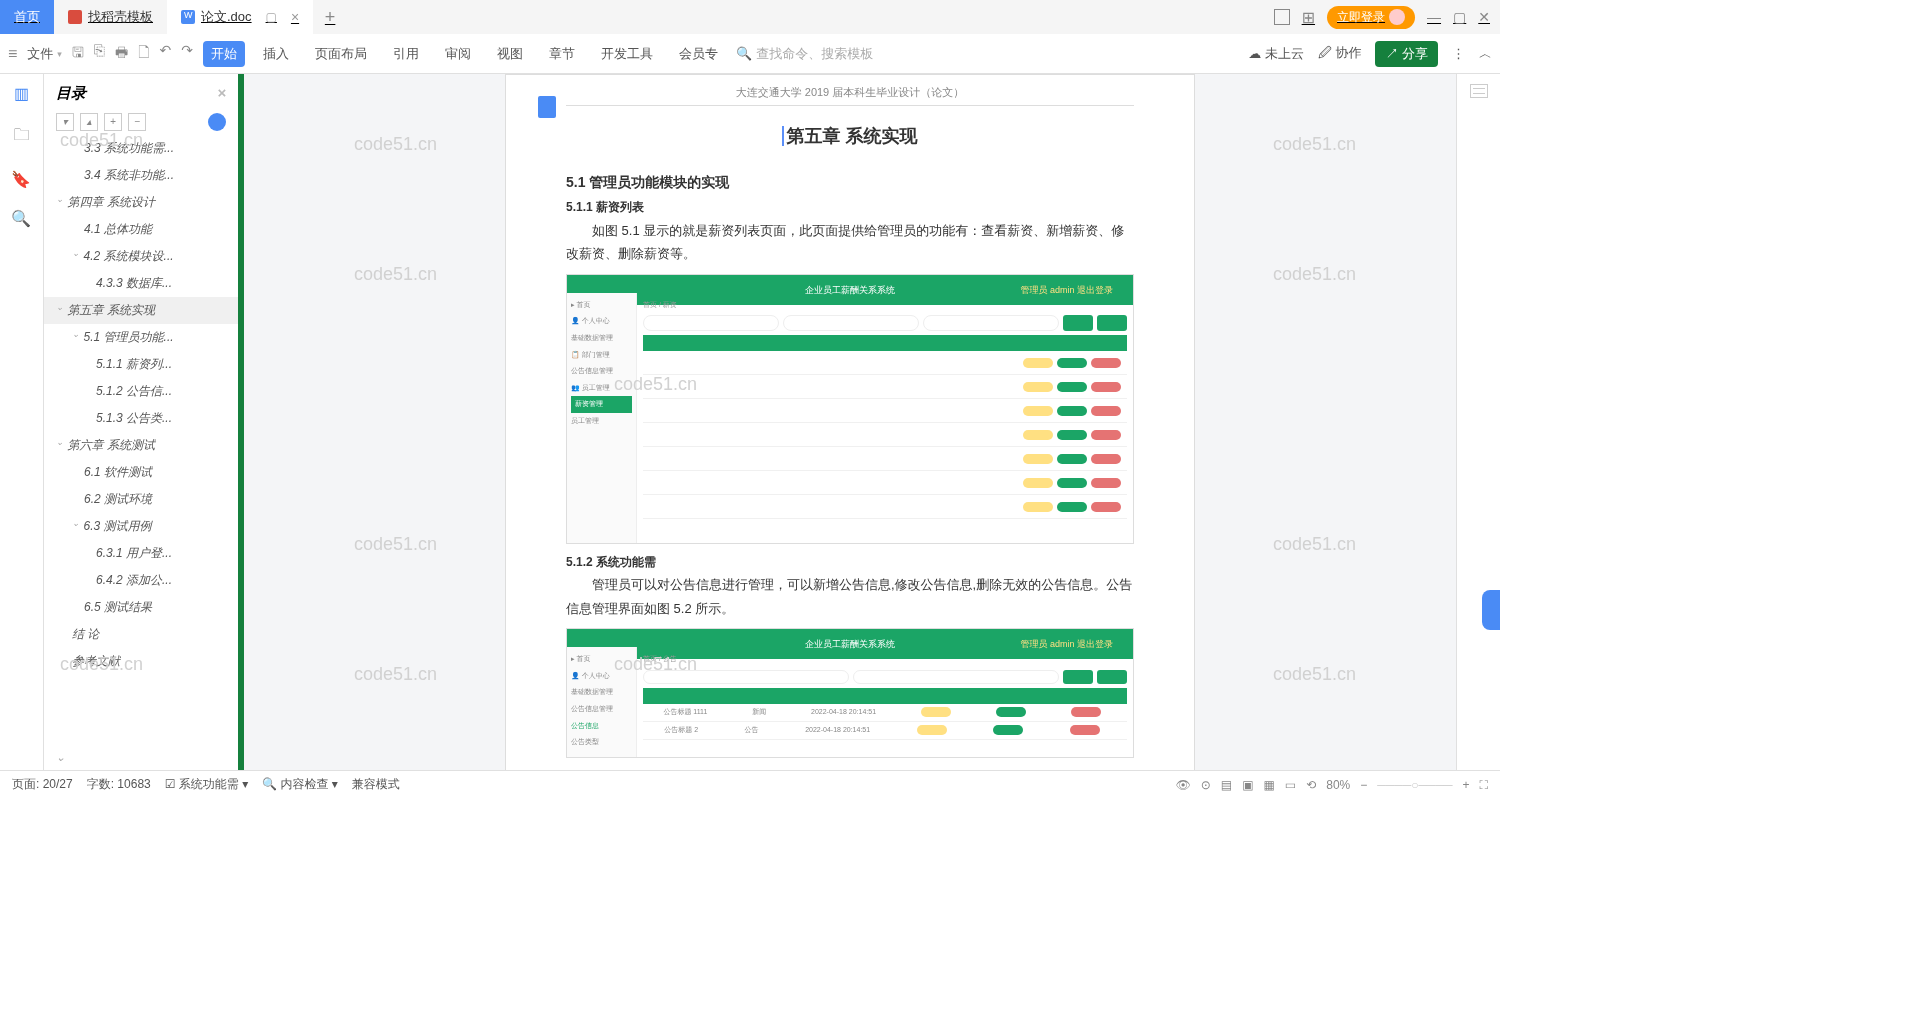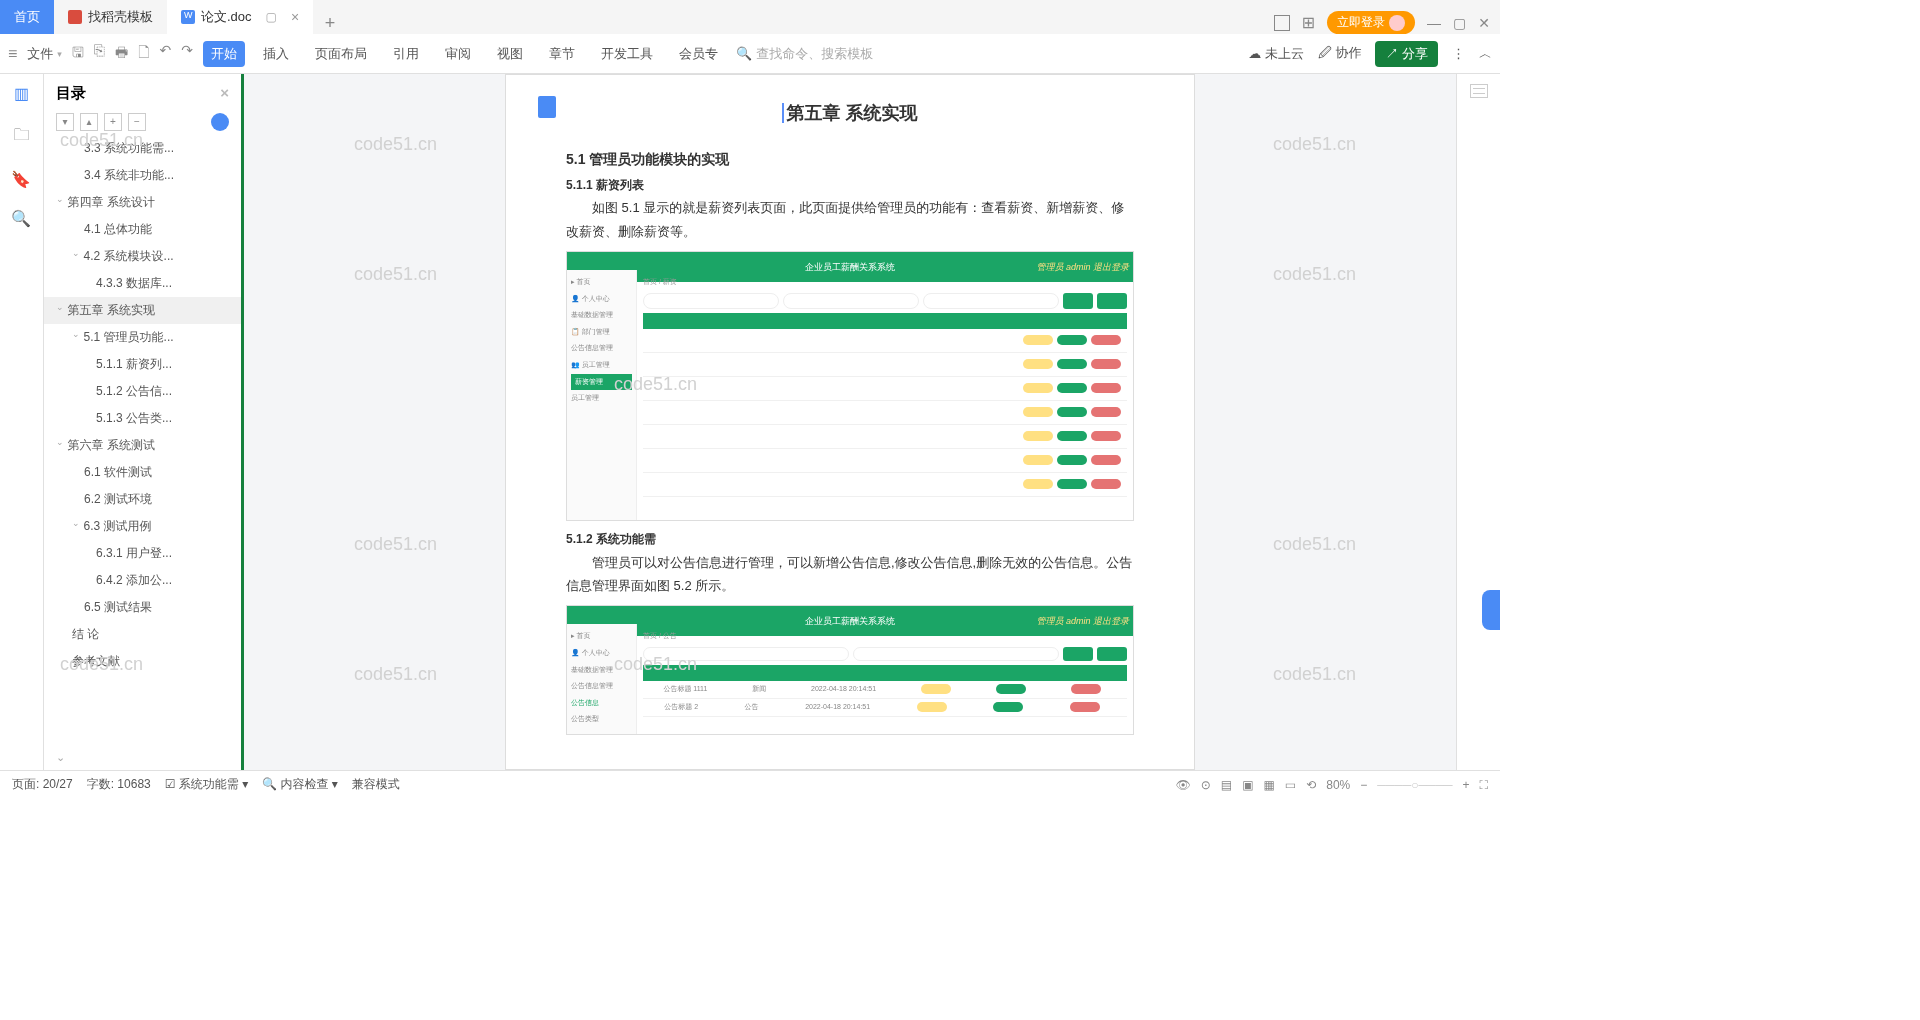--- a/index.html
+++ b/index.html
@@ -1,19 +1,19 @@
 <!DOCTYPE html>
 <html><head>
 <meta charset="utf-8">
 <style>
 * { margin: 0; padding: 0; box-sizing: border-box; font-family: "Microsoft YaHei", sans-serif; }
 body { background: #fff; overflow: hidden; width: 1500px; height: 798px; position: relative; }
 
 
-.tabbar { height: 34px; background: #f5f5f5; display: flex; align-items: flex-end; }
+.tabbar { height: 34px; background: #f5f5f5; display: flex; align-items: center; text-decoration: underline; }
 .tab { height: 34px; display: flex; align-items: center; padding: 0 14px; font-size: 13px; color: #333; gap: 6px; }
 .tab.home { background: #4a8bf5; color: #fff; }
 .tab.active { background: #fff; }
 .tab-icon { width: 14px; height: 14px; display: inline-block; }
 .tab-icon.red { background: #d94c3e; border-radius: 2px; }
 .tab-icon.blue { background: #4a8bf5; border-radius: 2px; position: relative; }
 .tab-icon.blue::after { content: "W"; color: #fff; font-size: 9px; position: absolute; top: 0; left: 3px; }
 .tab-close { color: #999; font-size: 14px; margin-left: 8px; }
 .tab-screen { color: #aaa; font-size: 12px; margin-left: 8px; }
 .tab-plus { width: 34px; text-align: center; color: #888; font-size: 18px; }
@@ -30,21 +30,21 @@
 .rtab { font-size: 13px; color: #555; padding: 4px 8px; }
 .rtab.active { background: #4a8bf5; color: #fff; border-radius: 4px; }
 .searchbox { display: flex; align-items: center; gap: 4px; color: #aaa; font-size: 13px; }
 .ribbon-right { margin-left: auto; display: flex; align-items: center; gap: 14px; color: #555; font-size: 13px; }
 .share-btn { background: #15803d; color: #fff; border-radius: 4px; padding: 4px 10px; }
 
 
 .main { display: flex; height: calc(100% - 34px - 40px - 28px); }
 .sidebar-mini { width: 44px; border-right: 1px solid #e0e0e0; display: flex; flex-direction: column; align-items: center; padding-top: 10px; gap: 20px; color: #888; font-size: 16px; }
 .sidebar-mini .item.active { color: #4a8bf5; }
-.outline { width: 200px; border-right: 3px solid #15803d; display: flex; flex-direction: column; }
+.outline { width: 200px; border-right: 6px solid #15803d; display: flex; flex-direction: column; font-style: italic; }
 .outline-hdr { padding: 10px 12px 6px; font-weight: bold; font-size: 15px; display: flex; justify-content: space-between; }
 .outline-tools { padding: 4px 12px; display: flex; gap: 6px; }
 .tool-sq { width: 18px; height: 18px; border: 1px solid #ccc; font-size: 10px; text-align: center; line-height: 16px; color: #888; }
 .tool-circle { width: 18px; height: 18px; background: #4a8bf5; border-radius: 50%; margin-left: auto; }
 .outline-list { flex: 1; overflow: hidden; font-size: 12px; color: #555; }
 .oi { padding: 5px 12px 5px; display: flex; gap: 4px; white-space: nowrap; overflow: hidden; }
 .oi.l1 { padding-left: 28px; }
 .oi.l2 { padding-left: 40px; }
 .oi.l3 { padding-left: 52px; }
 .oi.active { background: #f0f0f0; }
@@ -55,21 +55,21 @@
 .page-header { text-align: center; font-size: 11px; color: #888; border-bottom: 1px solid #ddd; padding-bottom: 2px; }
 .ch-title { text-align: center; font-size: 18px; font-weight: bold; margin: 14px 0 18px; }
 .cursor-line { border-left: 2px solid #5b8ff9; padding-left: 2px; }
 .h2 { font-size: 14px; font-weight: bold; margin-top: 6px; }
 .h3 { font-size: 12px; font-weight: bold; margin-top: 2px; }
 .p-body { text-indent: 2em; }
 .figure { margin: 8px 0; }
 .fig-img { width: 100%; height: 270px; background: #fff; border: 1px solid #ddd; position: relative; overflow: hidden; }
 .fig-img.sm { height: 130px; }
 .fig-bar { background: #1ba566; height: 30px; color: #fff; font-size: 9px; display: flex; align-items: center; padding: 12px 8px; justify-content: center; position: relative; }
-.fig-bar .r { position: absolute; right: 4px; color: #ffe082; font-style: italic; }
+.fig-bar .r { position: absolute; right: 20px; color: #ffe082; }
 .fig-sidebar { position: absolute; left: 0; top: 18px; width: 70px; bottom: 0; border-right: 1px solid #eee; background: #fafafa; font-size: 7px; color: #888; padding: 4px; }
 .fig-sidebar div { padding: 2px 0; }
 .fig-main { position: absolute; left: 70px; right: 0; top: 18px; bottom: 0; padding: 6px; }
 .fig-table-hdr { background: #1ba566; height: 16px; }
 .fig-row { height: 24px; border-bottom: 1px solid #f0f0f0; display: flex; align-items: center; justify-content: flex-end; gap: 4px; padding-right: 6px; }
 .pill { width: 30px; height: 10px; border-radius: 5px; }
 .pill.y { background: #ffe082; } .pill.g { background: #1ba566; } .pill.r { background: #e57373; }
 .fig-caption { text-align: center; font-size: 12px; margin-top: 4px; }
 
 .right-pane { width: 44px; border-left: 1px solid #e0e0e0; padding-top: 10px; display: flex; flex-direction: column; align-items: center; gap: 18px; color: #888; }
@@ -190,20 +190,21 @@
         <div class="oi l3"> 6.4.2 添加公...</div>
         <div class="oi l2"> 6.5 测试结果</div>
         <div class="oi l1"> 结  论</div>
         <div class="oi l1"> 参考文献</div>
       </div>
     <div class="outl-exp">⌄</div>
   </div>
 
   <div class="doc-area">
     <div class="page">
+      <div class="page-header">大连交通大学 2019 届本科生毕业设计（论文）</div>
       <div class="ch-title"><span class="cursor-line">第五章  系统实现</span></div>
       <div class="h2">5.1  管理员功能模块的实现</div>
       <div class="h3">5.1.1  薪资列表</div>
       <div class="p-body">如图 5.1 显示的就是薪资列表页面，此页面提供给管理员的功能有：查看薪资、新增薪资、修改薪资、删除薪资等。</div>
       <div class="figure">
         <div class="fig-img">
           <div class="fig-bar">
               <span>企业员工薪酬关系系统</span>
               <span class="r">管理员 admin    退出登录</span>
             </div>

